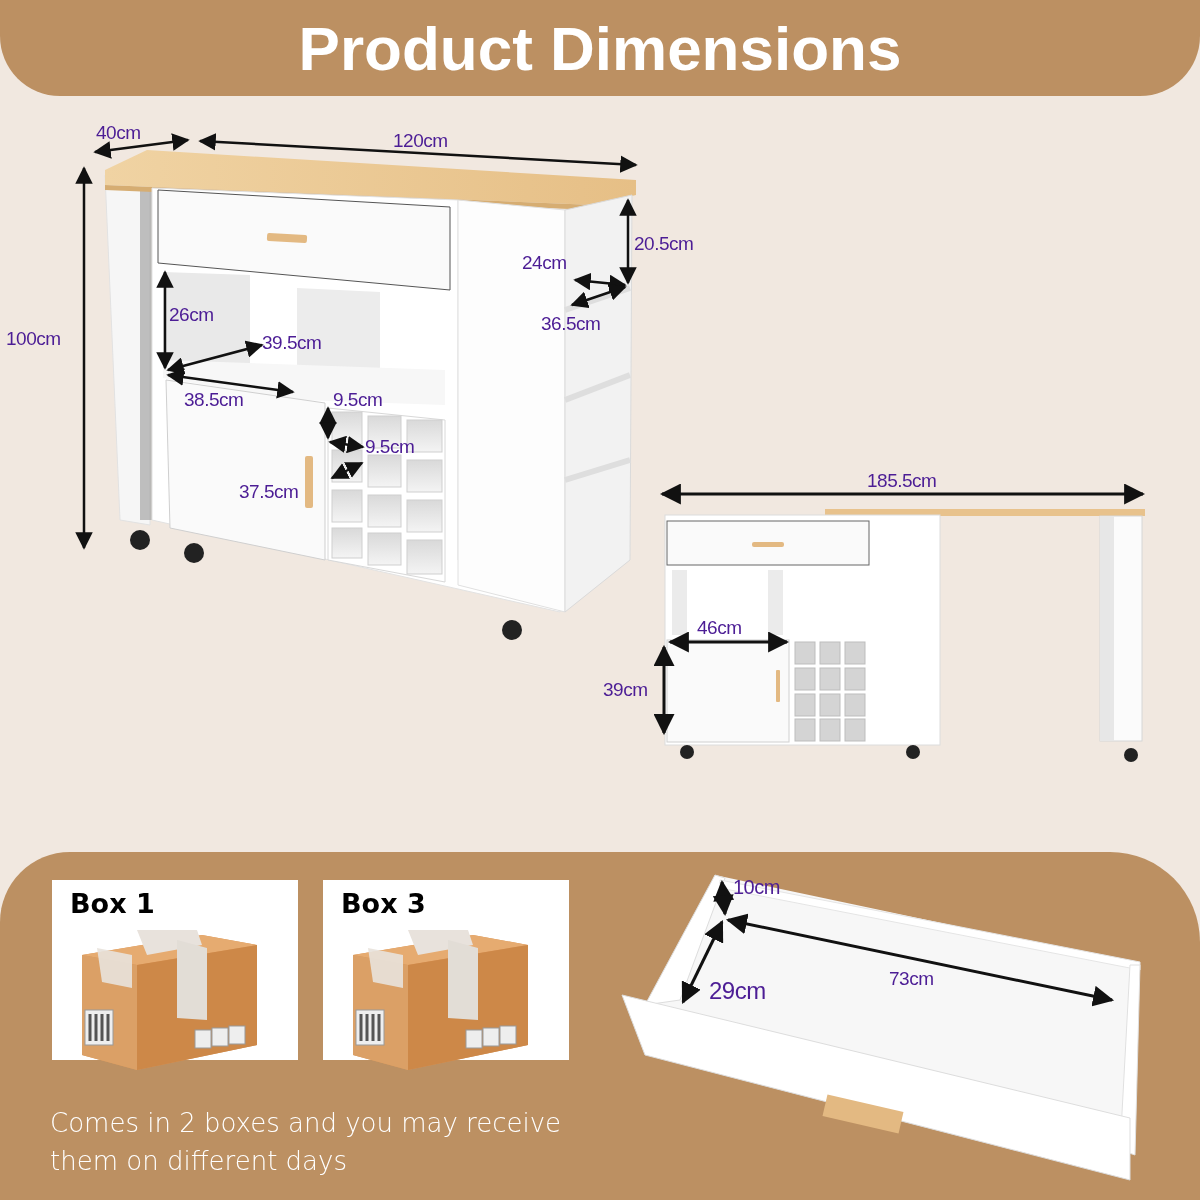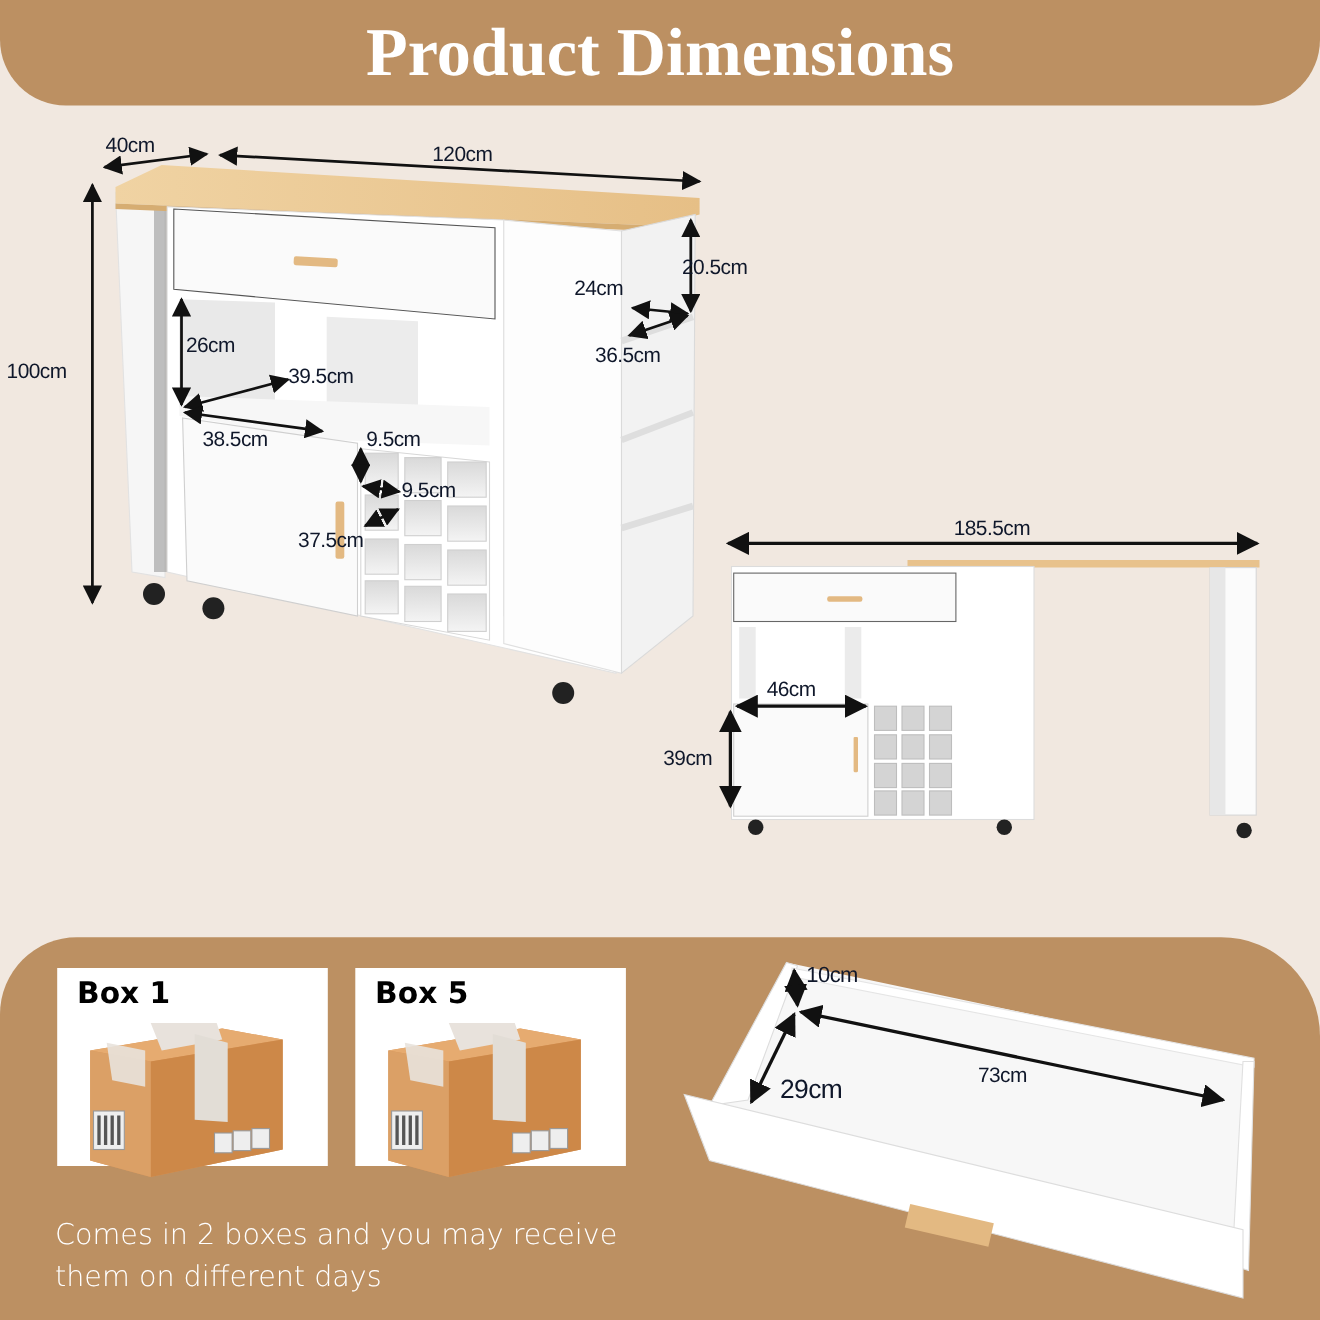--- a/index.html
+++ b/index.html
@@ -12,24 +12,24 @@
   .abs { position: absolute; }
   .header-band {
     position: absolute; left: 0; top: 0; width: 1200px; height: 96px;
     background: #bc9062;
     border-radius: 0 0 60px 60px;
   }
   .header-title {
     position: absolute; left: 0; top: 0; width: 1200px; height: 96px;
     display: flex; align-items: center; justify-content: center;
     color: #fff; font-weight: 700; font-size: 62px;
-    font-family: Liberation Serif, serif; letter-spacing: 0px;
+    font-family: Liberation Sans, sans-serif; letter-spacing: 0px;
   }
   .dim {
-    position: absolute; font-size: 19px; color: #0f172a; white-space: nowrap;
+    position: absolute; font-size: 19px; color: #4c1d95; white-space: nowrap;
     font-family: "Liberation Sans", sans-serif; letter-spacing: -0.5px;
   }
   .bottom-band {
     position: absolute; left: 0; top: 852px; width: 1200px; height: 348px;
     background: #bc9062;
     border-radius: 70px 90px 0 0;
   }
   .box-card {
     position: absolute; top: 880px; width: 246px; height: 180px;
     background: #fff;
@@ -165,29 +165,29 @@
       <line x1="662" y1="494" x2="1143" y2="494"></line>
       <line x1="670" y1="642" x2="787" y2="642"></line>
       <line x1="664" y1="647" x2="664" y2="733"></line>
     </g>
   </g>
 </svg>
 
 <div class="dim" style="left:96px;top:122px">40cm</div>
 <div class="dim" style="left:393px;top:130px">120cm</div>
 <div class="dim" style="left:6px;top:328px">100cm</div>
-<div class="dim" style="left:620px;top:233px">20.5cm</div>
+<div class="dim" style="left:634px;top:233px">20.5cm</div>
 <div class="dim" style="left:522px;top:252px">24cm</div>
 <div class="dim" style="left:541px;top:313px">36.5cm</div>
 <div class="dim" style="left:169px;top:304px">26cm</div>
 <div class="dim" style="left:262px;top:332px">39.5cm</div>
 <div class="dim" style="left:184px;top:389px">38.5cm</div>
 <div class="dim" style="left:333px;top:389px">9.5cm</div>
 <div class="dim" style="left:365px;top:436px">9.5cm</div>
-<div class="dim" style="left:271px;top:481px">37.5cm</div>
+<div class="dim" style="left:239px;top:481px">37.5cm</div>
 
 <div class="dim" style="left:867px;top:470px">185.5cm</div>
 <div class="dim" style="left:697px;top:617px">46cm</div>
 <div class="dim" style="left:603px;top:679px">39cm</div>
 
 <div class="bottom-band"></div>
 
 <div class="box-card" style="left:52px">
   <div class="box-label">Box 1</div>
   <svg class="abs" style="left:25px;top:30px" width="200" height="175" viewBox="0 0 200 175">
@@ -204,21 +204,21 @@
         <line x1="19" y1="104" x2="19" y2="131"></line>
         <line x1="25" y1="104" x2="25" y2="131"></line>
         <line x1="31" y1="104" x2="31" y2="131"></line>
       </g>
     <rect x="118" y="120" width="16" height="18" fill="#eeeeee" stroke="#999"></rect>
     <rect x="135" y="118" width="16" height="18" fill="#eeeeee" stroke="#999"></rect>
     <rect x="152" y="116" width="16" height="18" fill="#eeeeee" stroke="#999"></rect>
   </svg>
 </div>
 <div class="box-card" style="left:323px">
-  <div class="box-label">Box 5</div>
+  <div class="box-label">Box 3</div>
   <svg class="abs" style="left:25px;top:30px" width="200" height="175" viewBox="0 0 200 175">
     <polygon points="5,45 125,25 180,35 180,135 60,160 5,145" fill="#d9965a"></polygon>
     <polygon points="5,45 125,25 180,35 60,55" fill="#e6ab70"></polygon>
     <polygon points="60,55 180,35 180,135 60,160" fill="#cd8848"></polygon>
     <polygon points="60,55 60,160 5,145 5,45" fill="#dba066"></polygon>
     <polygon points="60,20 120,20 125,35 70,45" fill="#e8e2dc"></polygon>
     <polygon points="20,38 55,45 55,78 25,72" fill="#e8e2dc" opacity="0.9"></polygon>
     <polygon points="100,30 130,38 130,110 100,108" fill="#e2ddd6"></polygon>
     <rect x="8" y="100" width="28" height="35" fill="#eeeeee" stroke="#999"></rect>
     <g stroke="#555" stroke-width="3">

